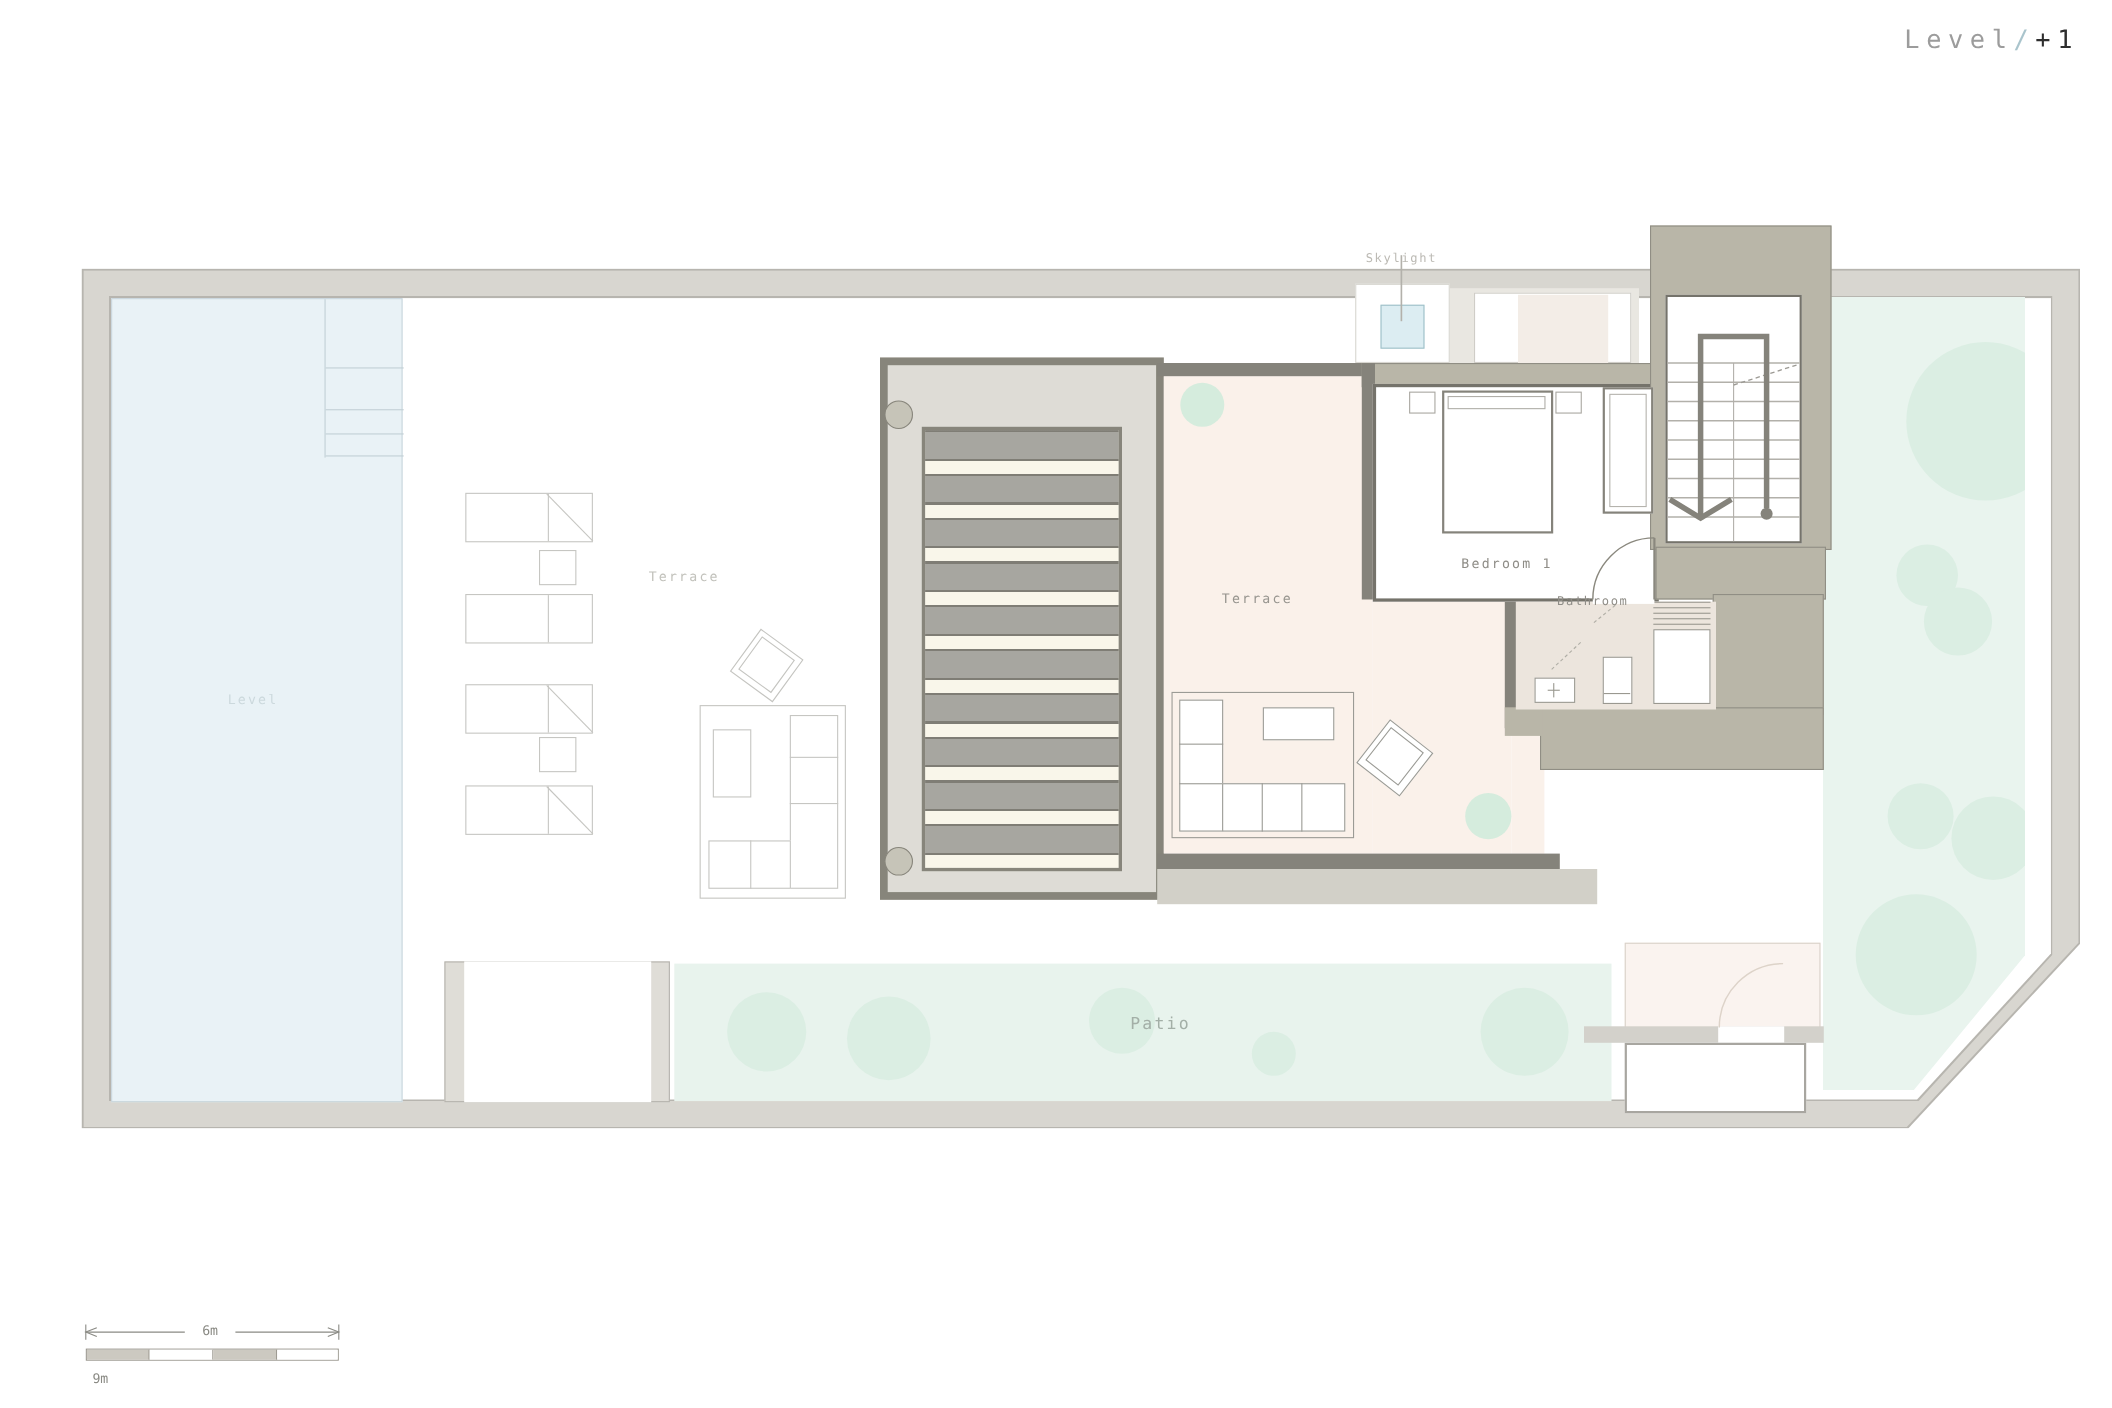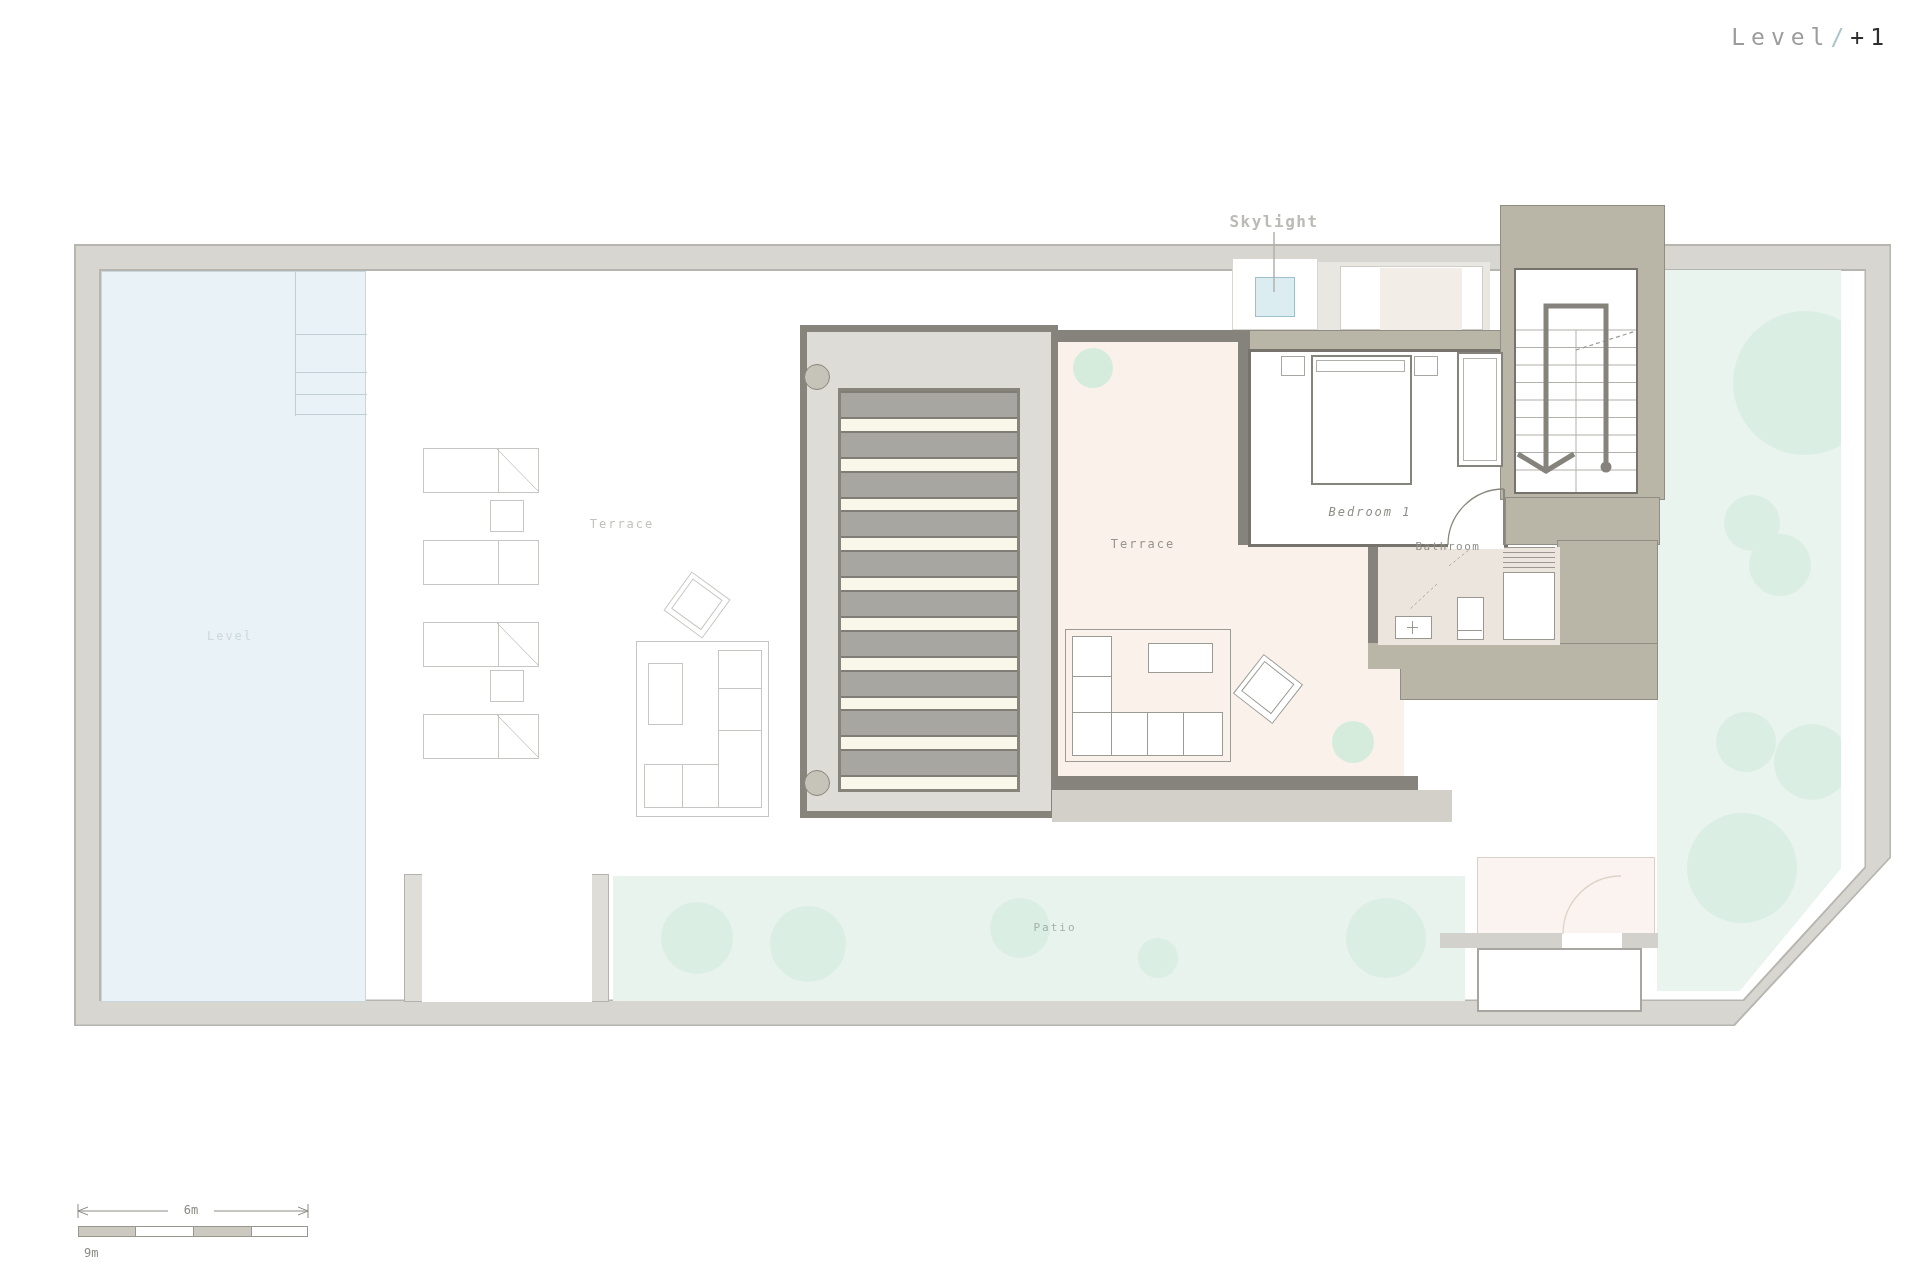--- a/index.html
+++ b/index.html
@@ -220,22 +220,22 @@
     <div class="abs" style="left:115px;top:0;width:58px;height:9px;background:#ccc9c1;border-right:1px solid #99968e;"></div>
     <div class="abs" style="left:173px;top:0;width:55px;height:9px;background:#fff;"></div>
   </div>
   <div class="abs" style="left:168px;top:1203px;width:46px;text-align:center;background:#fff;z-index:56;
               font:12px 'DejaVu Sans Mono',monospace;color:#8a8a84;">6m</div>
   <div class="abs" style="left:84px;top:1246px;width:40px;font:12px 'DejaVu Sans Mono',monospace;color:#8a8a84;">9m</div>
 
   <div class="plan-label" style="left:145px;top:629px;color:#ccd9dd;">Level</div>
   <div class="plan-label" style="left:537px;top:517px;color:#c2c2bc;">Terrace</div>
   <div class="plan-label" style="left:1058px;top:537px;color:#97958f;">Terrace</div>
-  <div class="plan-label" style="left:1285px;top:505px;font-style:italic;">Bedroom 1</div>
+  <div class="plan-label" style="left:1285px;top:505px;">Bedroom 1</div>
   <div class="plan-label" style="left:1363px;top:540px;font-size:11px;letter-spacing:1.5px;">Bathroom</div>
-  <div class="plan-label" style="left:970px;top:921px;font-size:11px;color:#a3afa7;">Patio</div>
-  <div class="plan-label" style="left:1189px;top:212px;font-size:16px;letter-spacing:1.5px;color:#bcbab4;font-weight:bold;">Skylight</div>
+  <div class="plan-label" style="left:970px;top:921px;font-size:15px;color:#a3afa7;">Patio</div>
+  <div class="plan-label" style="left:1189px;top:228px;font-size:11px;letter-spacing:1.5px;color:#bcbab4;">Skylight</div>
 
   <div id="title-block">
     <span style="color:#9c9c9c;">Level</span><span style="color:#a9c4cc;">/</span><span style="color:#2e2e2e;">+1</span>
   </div>
 
 </div>
 
 </body></html>

